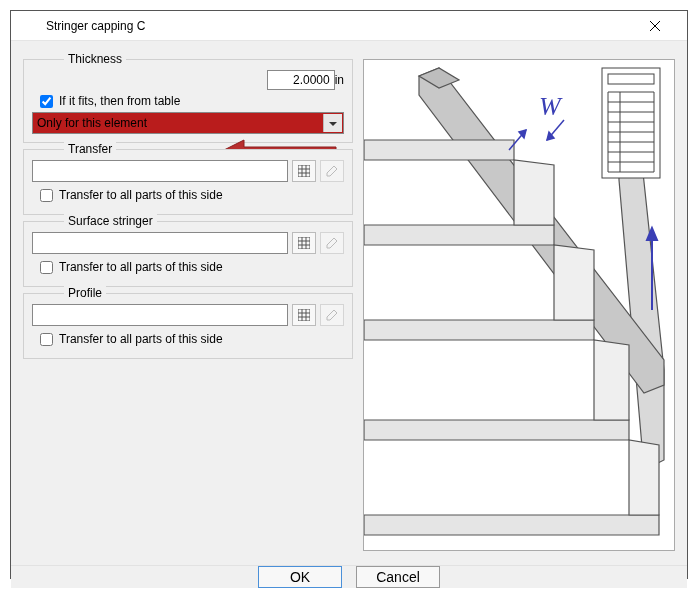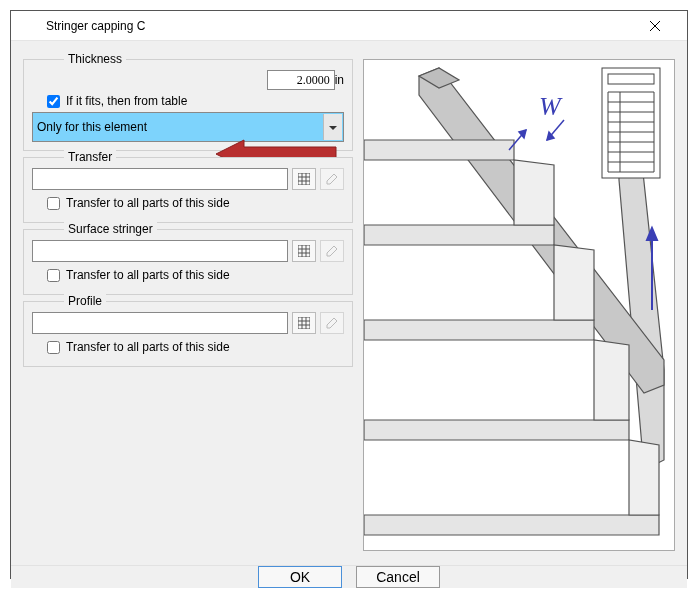--- a/index.html
+++ b/index.html
@@ -63,31 +63,31 @@
     margin-left: 32px;
   }
   .label { flex: 0 0 auto; }
   input[type="text"].numfield {
     width: 68px;
     height: 20px;
     border: 1px solid #888;
     padding: 1px 4px;
     text-align: right;
     background: #fff;
-    font-family: Liberation Serif, serif;
+    font-family: Liberation Sans, sans-serif;
     font-size: 12px;
   }
   .unit { }
-  .checkbox-row { display: flex; align-items: center; gap: 6px; margin: 4px 15px; }
+  .checkbox-row { display: flex; align-items: center; gap: 6px; margin: 4px 8px; }
   input[type="checkbox"] { width: 13px; height: 13px; margin: 0; }
   .select {
     width: 100%;
-    height: 30px;
+    height: 22px;
     border: 1px solid #888;
-    background: #7dd3fc;
+    background: #b91c1c;
     display: flex;
     align-items: center;
     padding: 0 4px;
     position: relative;
   }
   .select::after {
     content: "";
     position: absolute;
     right: 1px;
     top: 1px;

